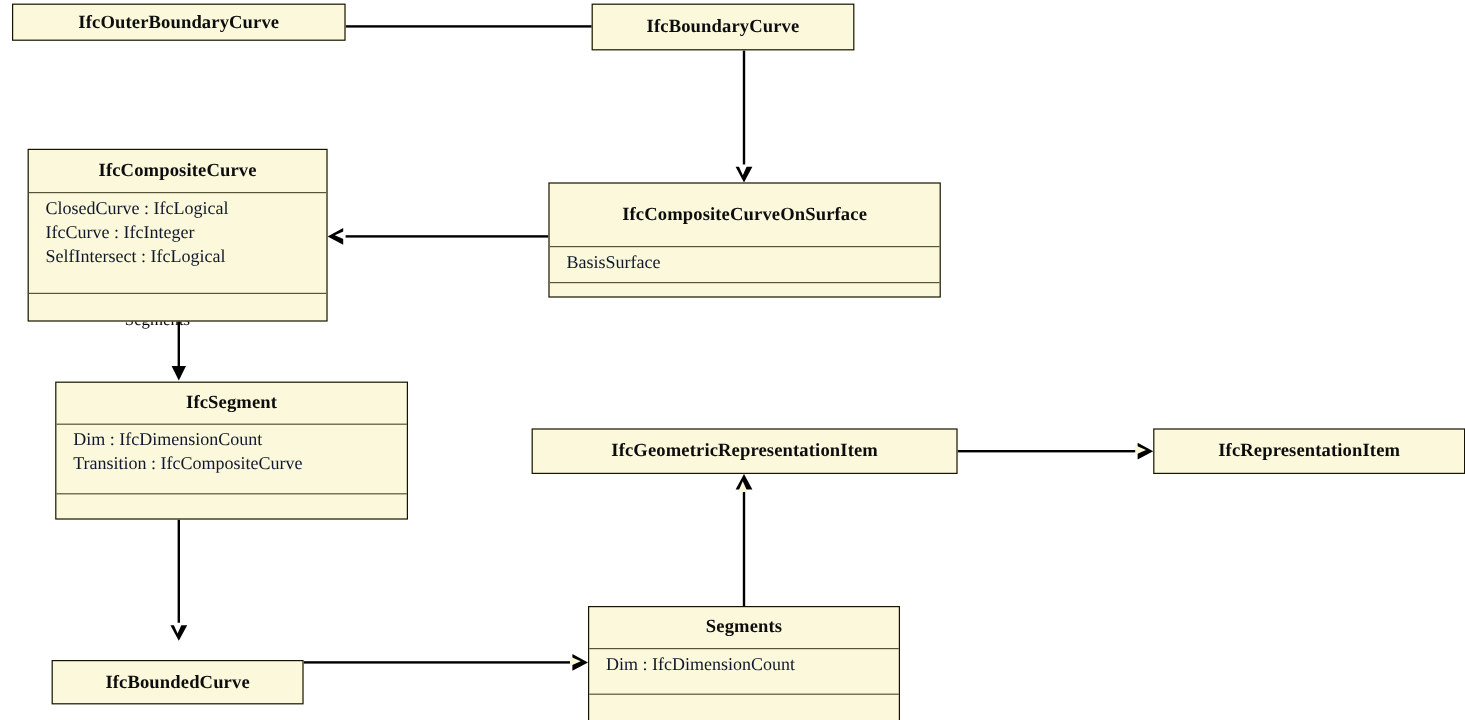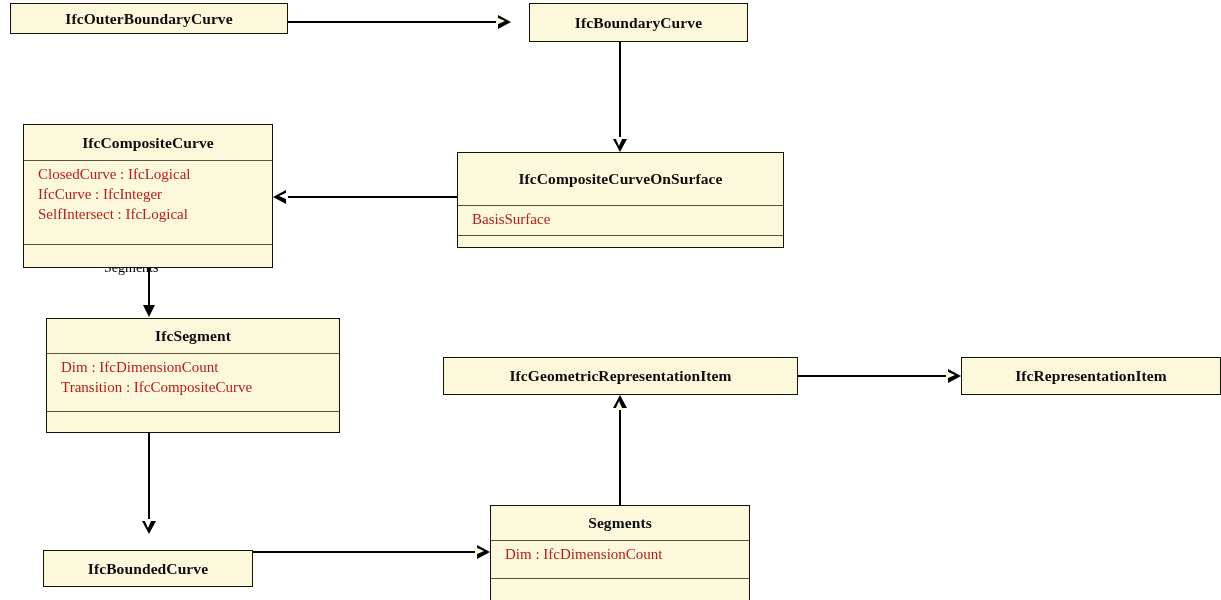--- a/index.html
+++ b/index.html
@@ -38,21 +38,21 @@
     justify-content: center;
     flex: 0 0 auto;
   }
   .uml-class.has-compartments > .uml-title {
     border-bottom: 1.5px solid #5a5436;
   }
   .uml-attrs {
     box-sizing: border-box;
     padding: 4px 14px 5px 14px;
     font-size: 15px;
-    color: #b91c1c;
+    color: #0f172a;
     line-height: 1.32;
     border-bottom: 1.5px solid #5a5436;
     flex: 1 1 auto;
   }
   .uml-attr {
     white-space: nowrap;
   }
   .uml-ops {
     box-sizing: border-box;
     flex: 0 0 auto;
@@ -178,21 +178,21 @@
   <div class="edge-v" style="left:619px; top:398px; height:110px;"></div>
   <div class="arrow arrow-up" style="left:613px; top:395px;"></div>
 
   <div class="edge-h" style="left:798px; top:375px; width:152px;"></div>
   <div class="arrow arrow-right" style="left:948px; top:369px;"></div>
 
   <div class="uml-class" style="left:10px; top:3px; width:278px; height:31px;justify-content:center;">
     <div class="uml-title" style="height:100%;">IfcOuterBoundaryCurve</div>
   </div>
 
-  <div class="uml-class" style="left:529px; top:3px; width:219px; height:39px;">
+  <div class="uml-class" style="left:493px; top:3px; width:219px; height:39px;">
     <div class="uml-title" style="height:100%;">IfcBoundaryCurve</div>
   </div>
 
   <div class="uml-class has-compartments" style="left:23px; top:124px; width:250px; height:144px;">
     <div class="uml-title" style="height:36px;">IfcCompositeCurve</div>
     <div class="uml-attrs">
       <div class="uml-attr">ClosedCurve : IfcLogical</div>
       <div class="uml-attr">IfcCurve : IfcInteger</div>
       <div class="uml-attr">SelfIntersect : IfcLogical</div>
     </div>

